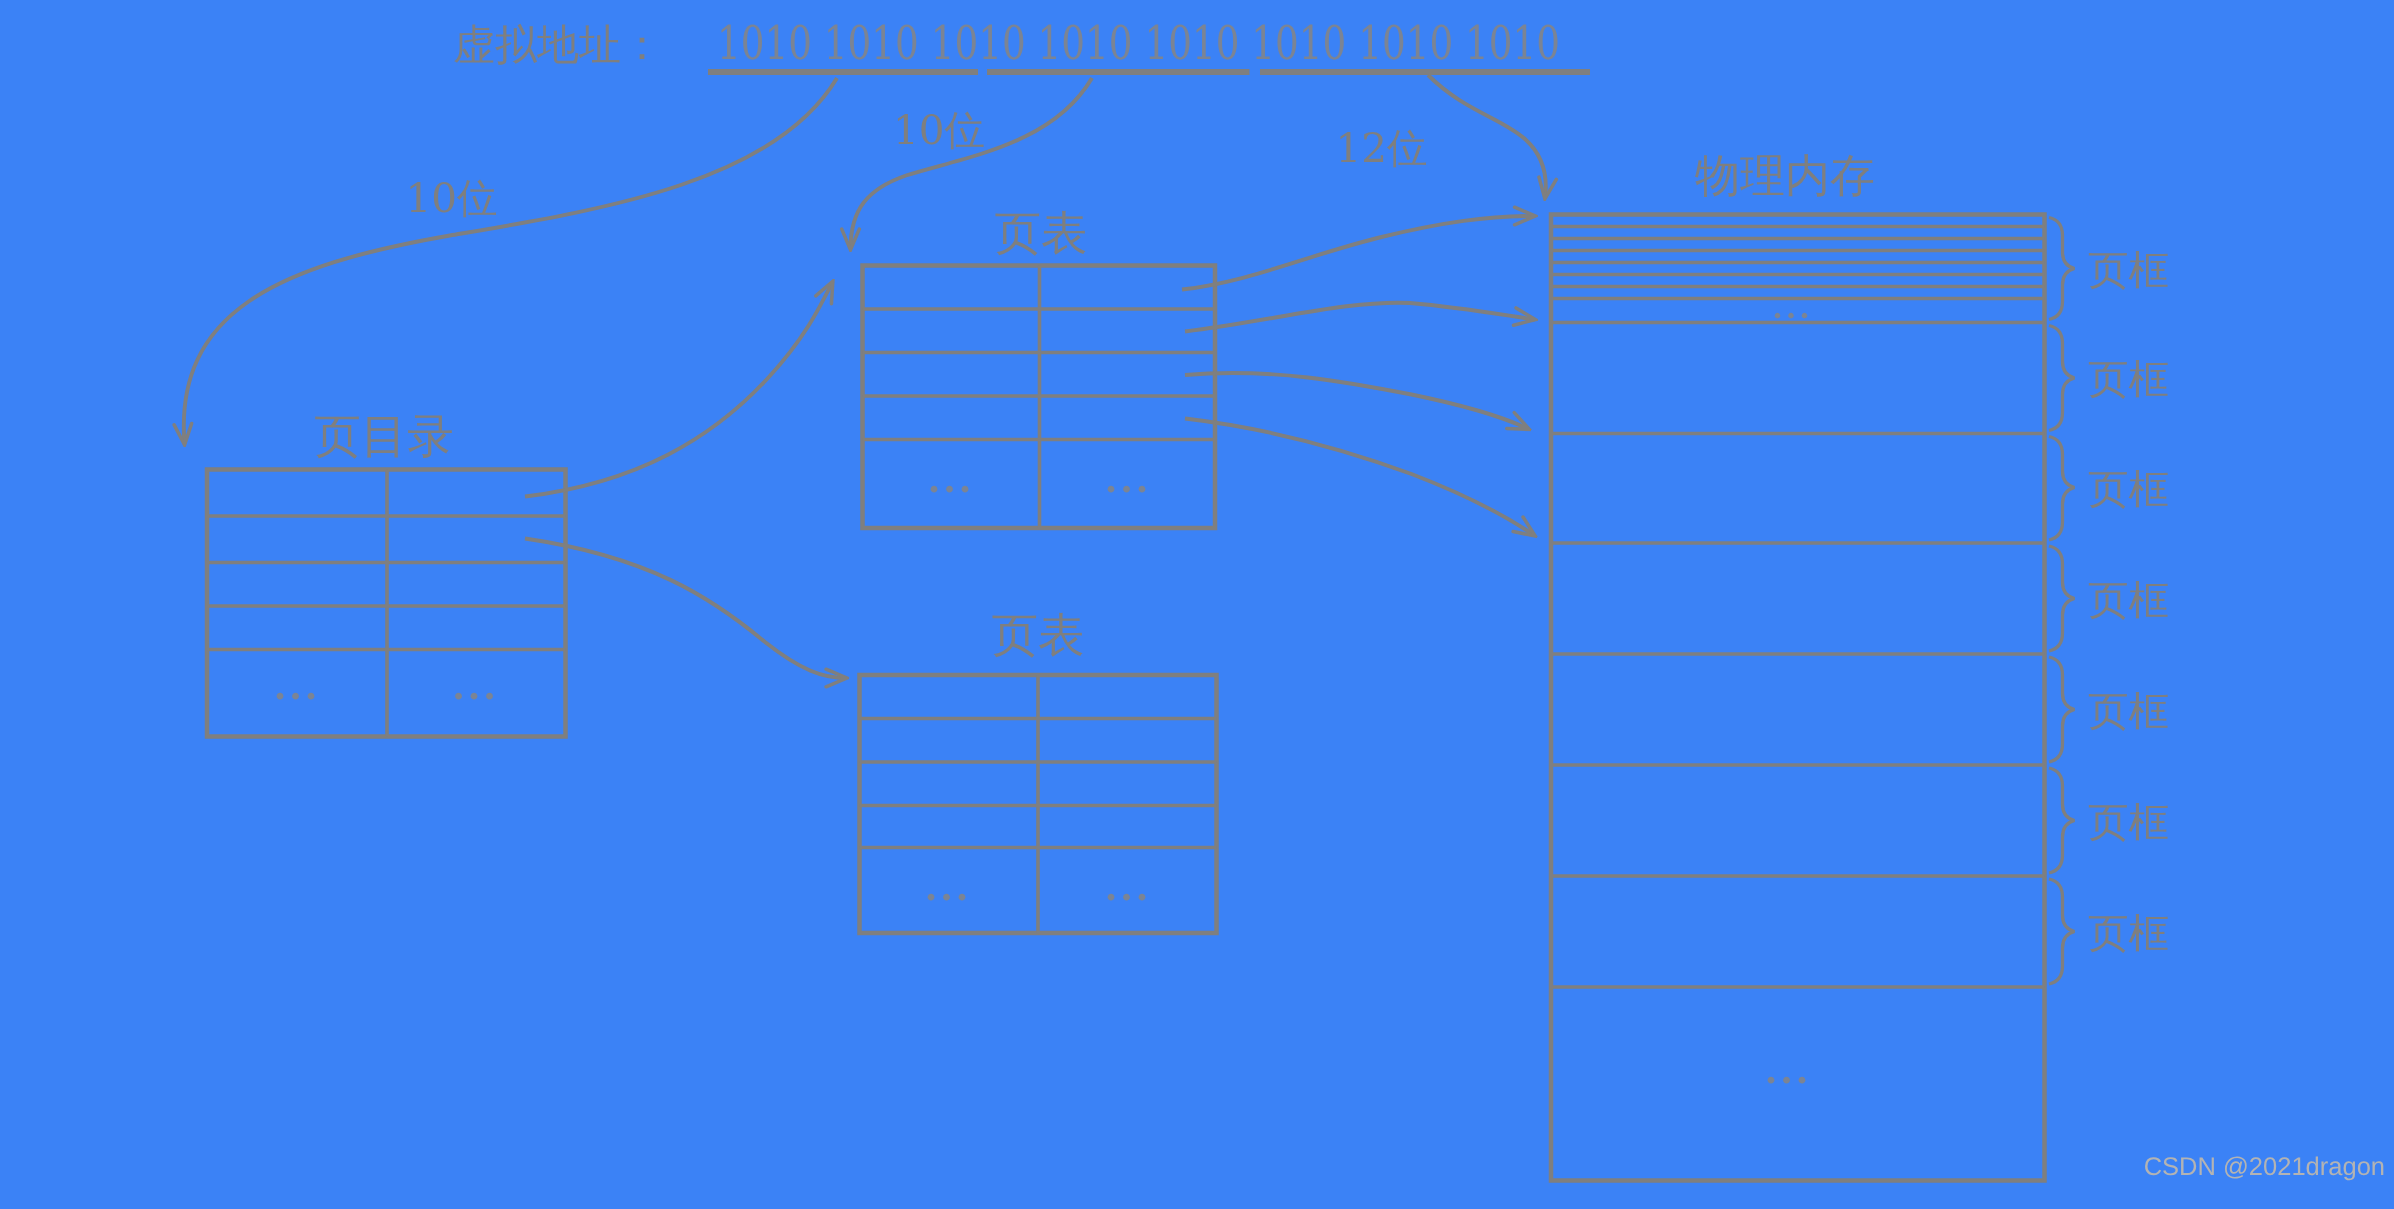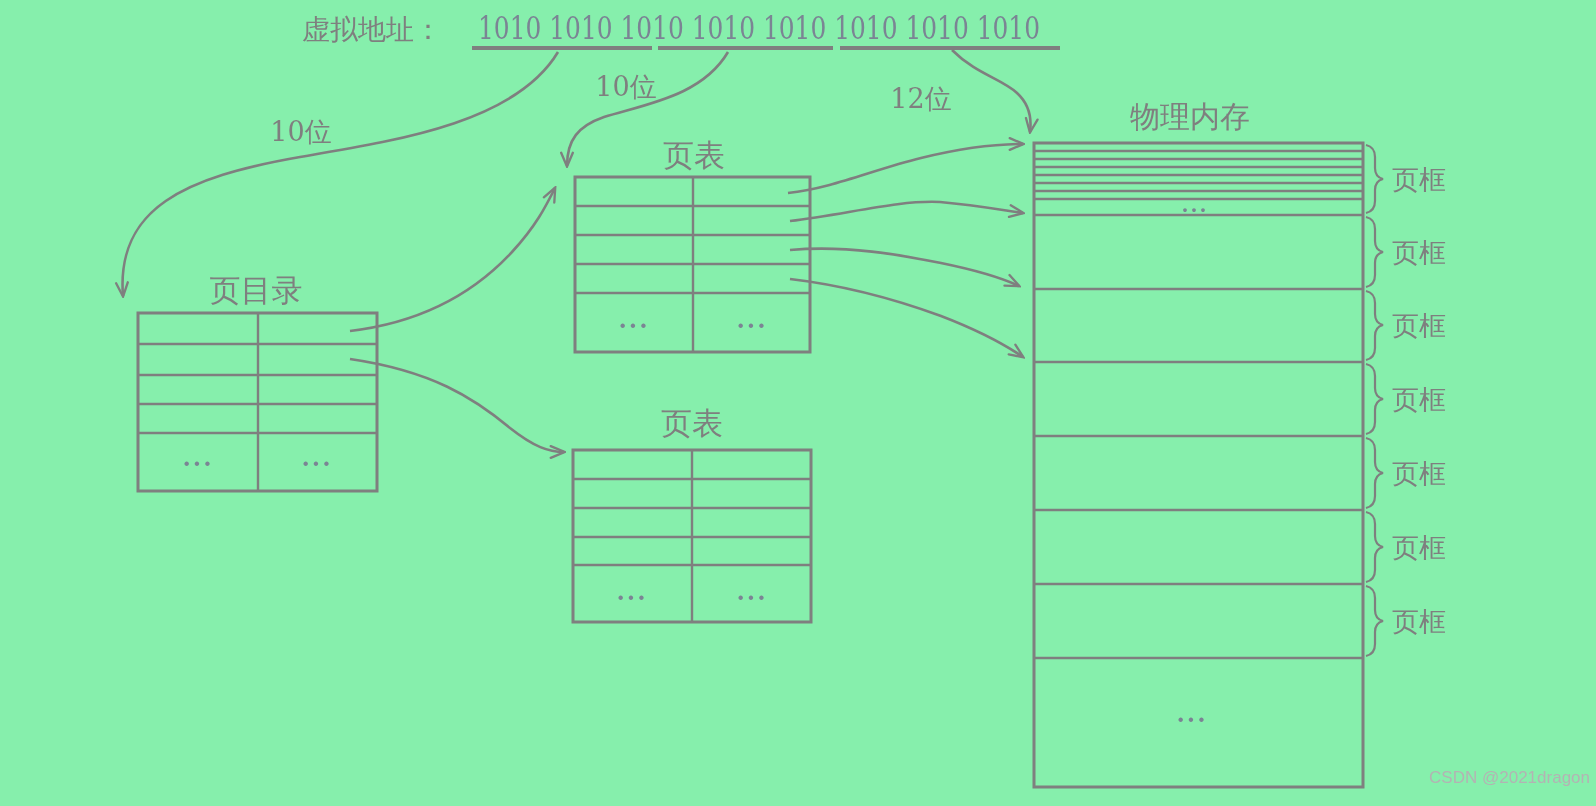--- a/index.html
+++ b/index.html
@@ -1,16 +1,16 @@
 <!DOCTYPE html>
 <html><head>
 <meta charset="utf-8">
 <style>
   html,body{margin:0;padding:0;background:#ffffff;}
-  .stage{position:relative;width:1596px;height:806px;background:#86efac;overflow:hidden;}
+  .stage{position:relative;width:1596px;height:806px;background:#3b82f6;overflow:hidden;}
   svg{display:block;}
   .box{stroke:#7f7f7f;stroke-width:3;fill:none;}
   .thin{stroke:#7f7f7f;stroke-width:2.4;fill:none;}
   .arrow{stroke:#7f7f7f;stroke-width:2.6;fill:none;}
   .brace{stroke:#7f7f7f;stroke-width:2.2;fill:none;}
   .cn{font-family:"DejaVu Serif", serif;fill:#7f7f7f;}
   .digits{font-family:"DejaVu Serif", serif;fill:#7b8494;}
   .dots{font-family:"DejaVu Serif", serif;fill:#7b8494;font-weight:bold;letter-spacing:2px;}
   .wm{font-family:"Liberation Sans", sans-serif;fill:#b3b3b3;}
 </style>

